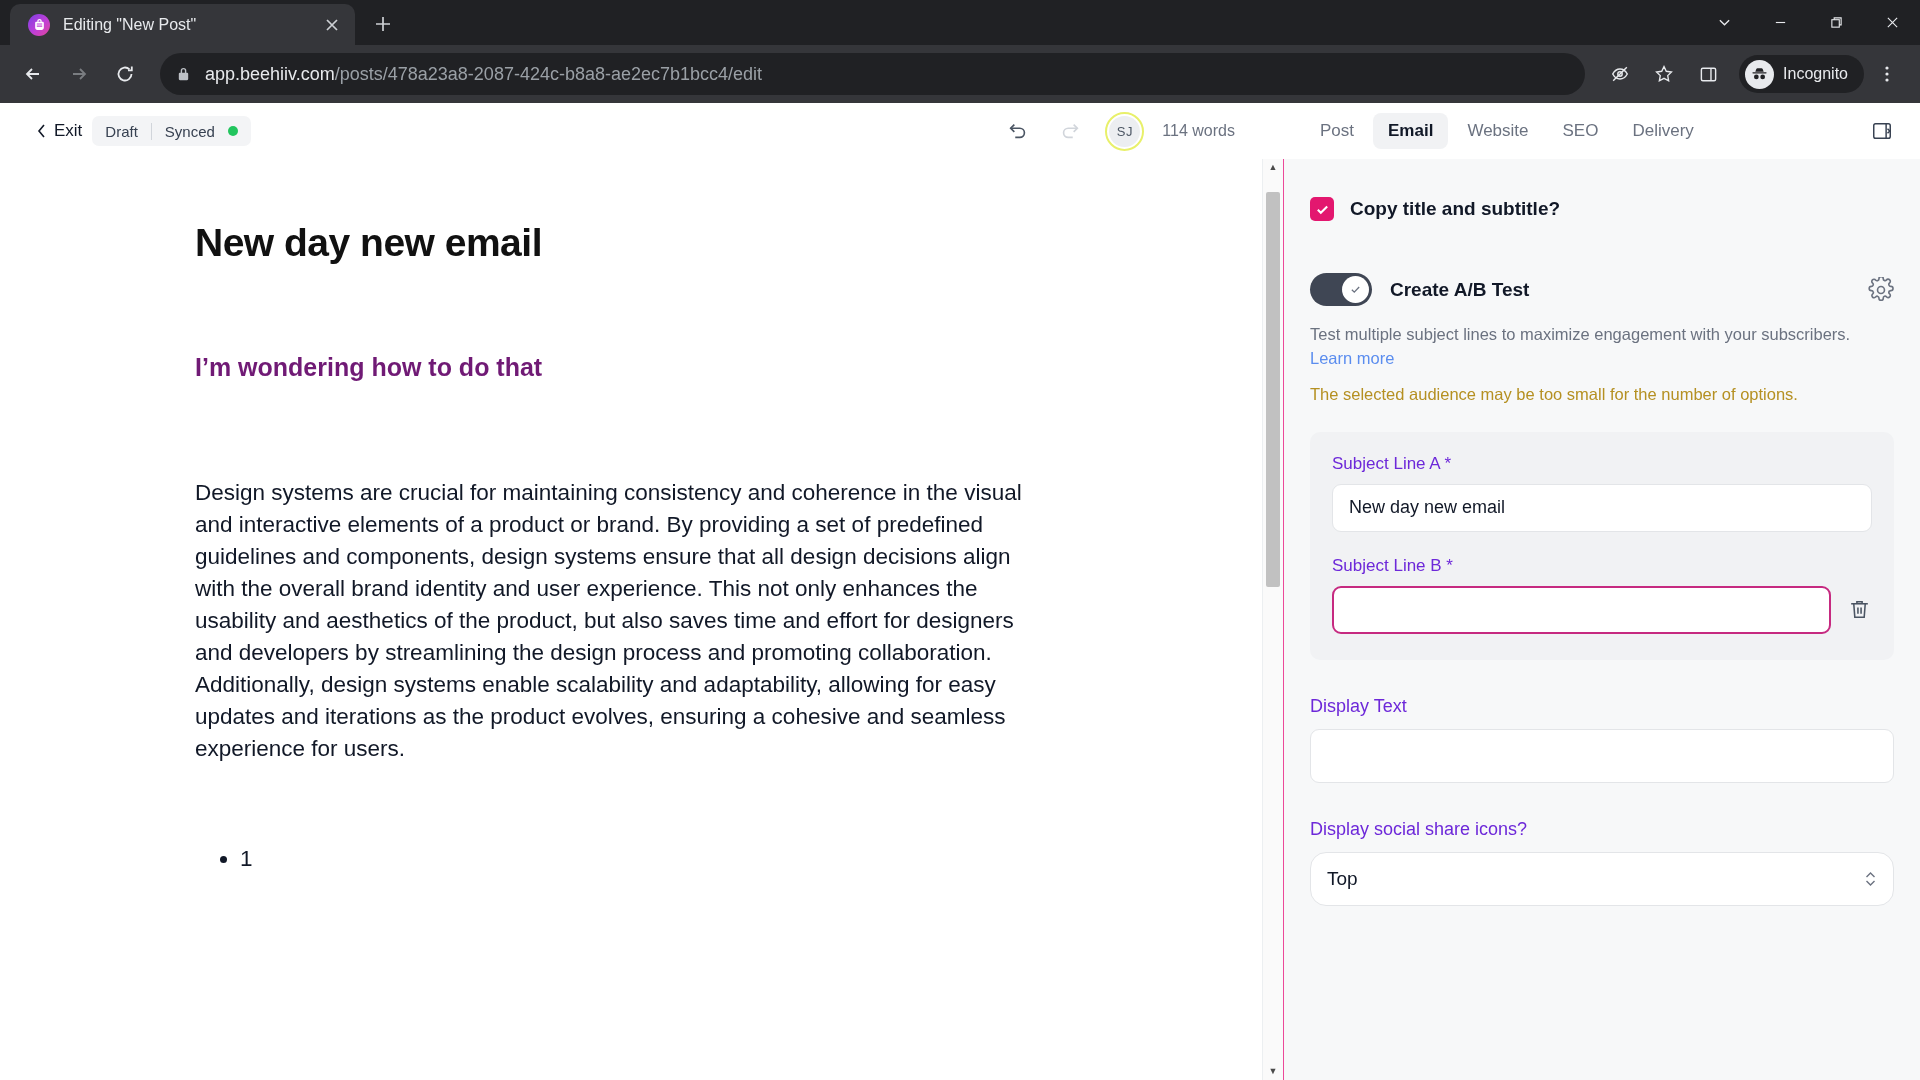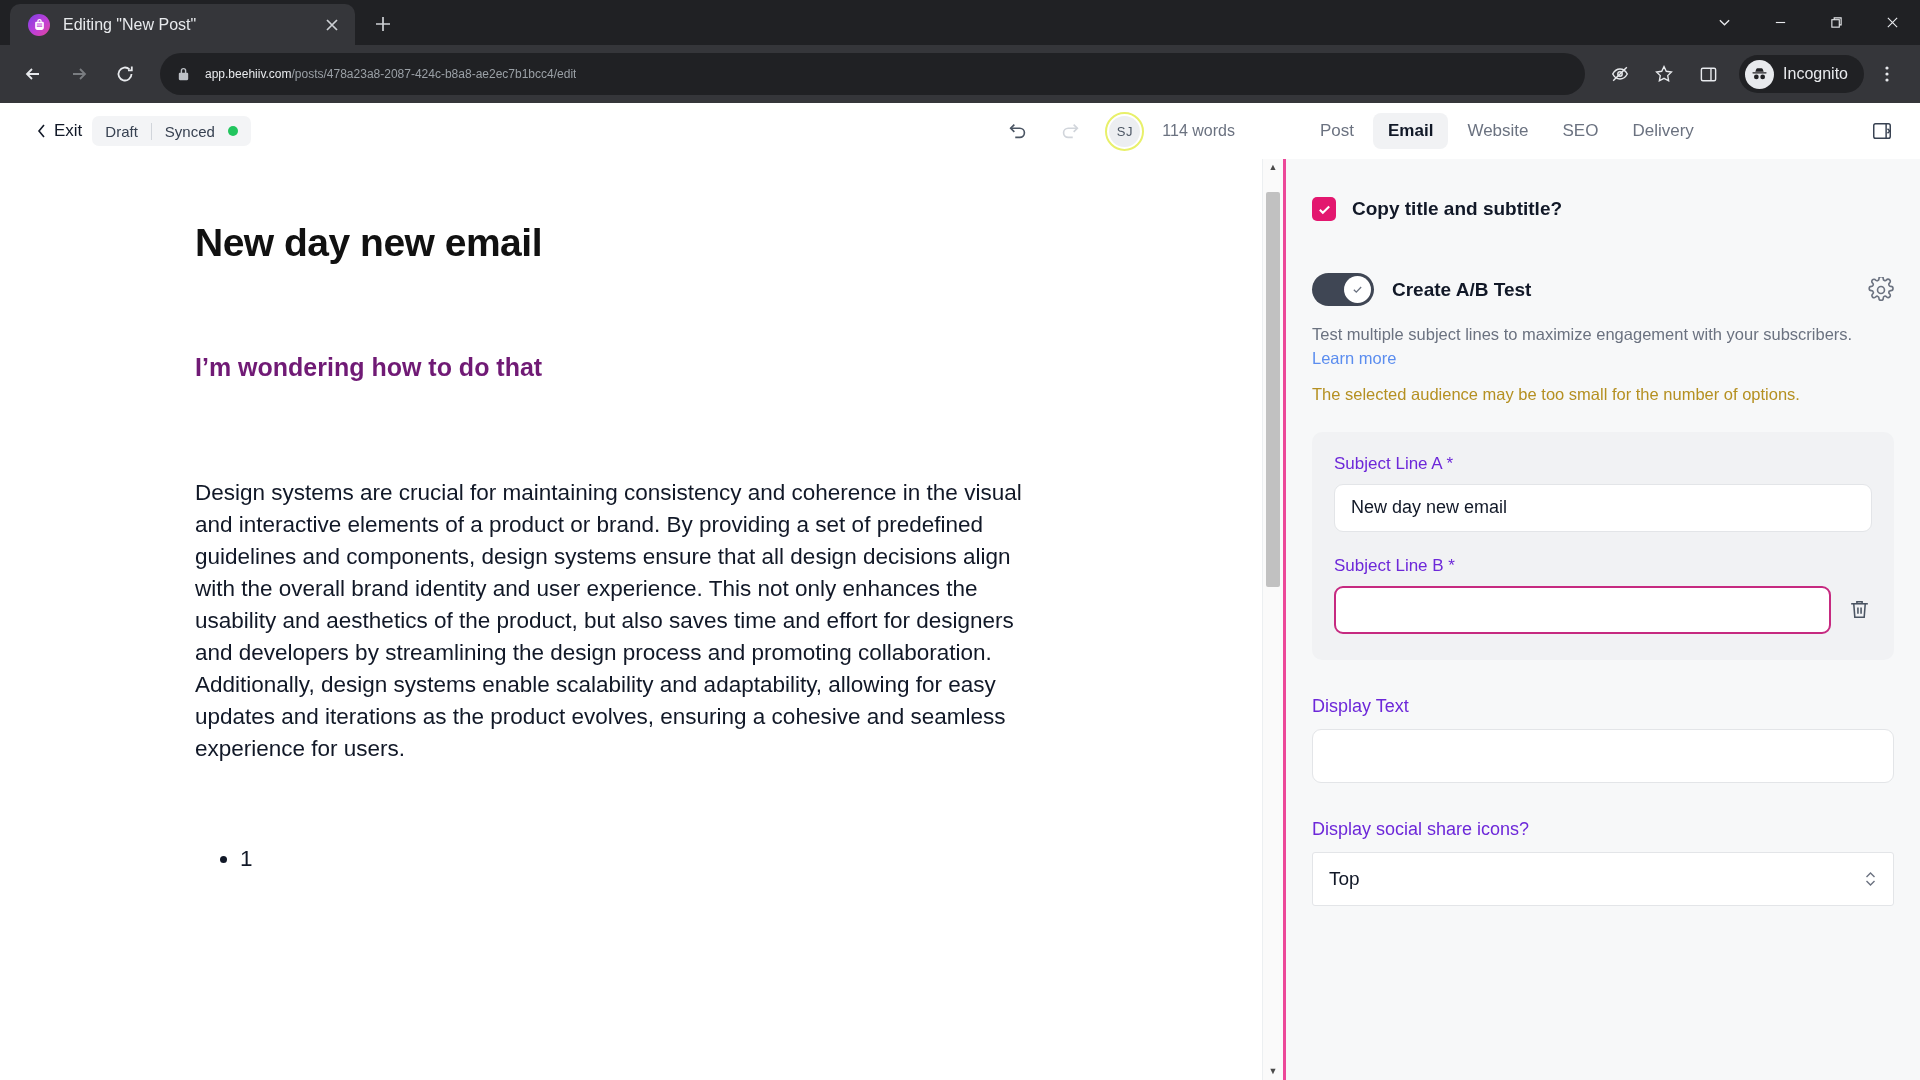--- a/index.html
+++ b/index.html
@@ -65,21 +65,21 @@
     color: #e8eaed; flex: 0 0 auto;
   }
   .nav-btn.disabled { color: #7a7d81; }
   .omnibox {
     flex: 1 1 auto; height: 42px; margin: 0 10px;
     background: #202124; border-radius: 21px;
     display: flex; align-items: center; padding: 0 16px;
     min-width: 0;
   }
   .omnibox .lock { color: #bdc1c6; display: flex; align-items: center; flex: 0 0 auto; }
-  .url { margin-left: 14px; font-size: 12px; white-space: nowrap; overflow: hidden;
+  .url { margin-left: 14px; font-size: 18px; white-space: nowrap; overflow: hidden;
          color: #9aa0a6; }
   .url b { color: #e8eaed; font-weight: 400; }
   .tb-right { display: flex; align-items: center; gap: 2px; flex: 0 0 auto; }
   .incognito-pill {
     display: flex; align-items: center; gap: 9px;
     background: #202124; border-radius: 21px; height: 38px;
     padding: 0 16px 0 6px; margin-left: 8px;
   }
   .incog-avatar {
     width: 29px; height: 29px; border-radius: 50%;
@@ -176,21 +176,21 @@
   .sb-track { flex: 1 1 auto; width: 100%; position: relative; }
   .sb-thumb {
     position: absolute; left: 3px; right: 3px; top: 18px; height: 395px;
     background: #c1c1c1; border-radius: 2px;
   }
 
   
   .panel {
     width: 637px; flex: 0 0 637px; background: #f7f8f9;
     display: flex; flex-direction: row; min-height: 0;
-    border-left: 3px solid #ec4899;
+    border-left: 1px solid #ec4899;
     gap: 43px;
   }
   .panel-scroll {
     flex: 1 1 auto; overflow: hidden; padding: 38px 26px 6px 26px;
   }
   .row-check { display: flex; align-items: center; gap: 16px; }
   .checkbox {
     width: 24px; height: 24px; border-radius: 5px; background: #e3176f;
     display: flex; align-items: center; justify-content: center;
     flex: 0 0 auto;
@@ -233,21 +233,21 @@
   .field-row { display: flex; align-items: center; gap: 16px; }
   .field-row .input { flex: 1 1 auto; }
   .trash { color: #4b5563; display: flex; flex: 0 0 auto; }
   .mt24 { margin-top: 24px; }
 
   .sec { margin-top: 36px; }
   .sec .field-label { font-size: 18px; margin-bottom: 12px; }
   .input.tall { height: 54px; }
   .select {
     height: 54px; background: #fff; border: 1px solid #e3e5e8;
-    border-radius: 3px; display: flex; align-items: center;
+    border-radius: 16px; display: flex; align-items: center;
     padding: 8px 16px; font-size: 19px; color: #111827;
   }
   .select .chev { margin-left: auto; color: #6b7280; line-height: .8; font-size: 14px;
                   display: flex; flex-direction: column; }
 
   .panel-footer {
     flex: 0 0 auto; background: #f7f8f9; border-top: 1px solid #e7e9ec;
     padding: 13px 26px; display: flex; align-items: center; gap: 14px;
     justify-content: flex-end;
   }

